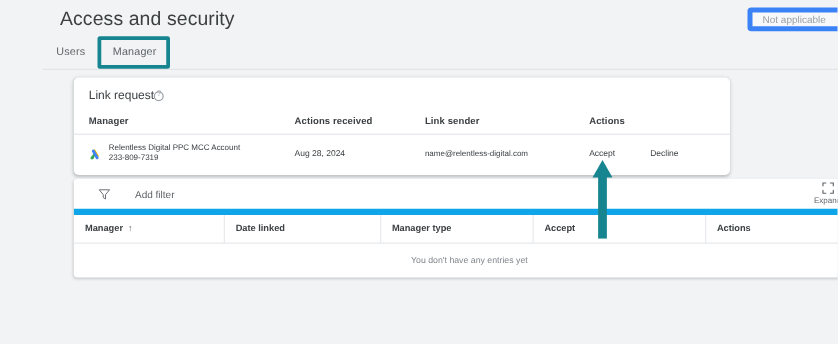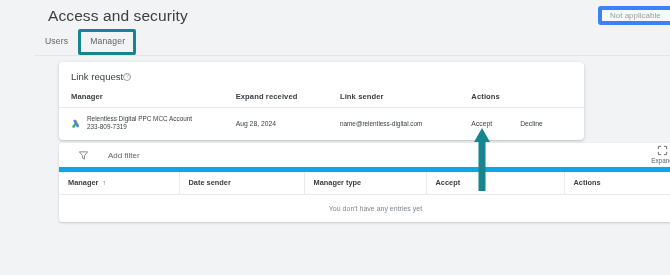--- a/index.html
+++ b/index.html
@@ -239,21 +239,21 @@
 
   <div class="link-card">
     <div class="link-card-head">
       <span>Link request</span>
       <span class="help-icon"></span>
     </div>
     <table class="lr-table">
       <thead>
         <tr>
           <th class="c-mgr">Manager</th>
-          <th class="c-recv">Expand received</th>
+          <th class="c-recv">Actions received</th>
           <th class="c-send">Link sender</th>
           <th class="c-act">Actions</th>
         </tr>
       </thead>
       <tbody>
         <tr>
           <td class="c-mgr">
             <div class="mgr-cell">
               <svg class="ads-logo" viewBox="0 0 24 24">
                 <path d="M3.6 18.4 9.9 7.5l3.9 2.3-6.3 10.9z" fill="#34A853"></path>
@@ -304,21 +304,21 @@
           <col style="width:125px">
           <col style="width:122px">
         <col style="width:138px">
           <col style="width:128px">
       </colgroup>
       <thead>
         <tr>
           <th>
             <span>Manager</span><span class="sort-arrow">↑</span>
           </th>
-          <th>Date sender</th>
+          <th>Date linked</th>
           <th>Manager type</th>
           <th>Accept</th>
           <th>Actions</th>
         </tr>
       </thead>
       <tbody>
         <tr class="empty-row">
           <td colspan="5">You don't have any entries yet</td>
         </tr>
       </tbody>

